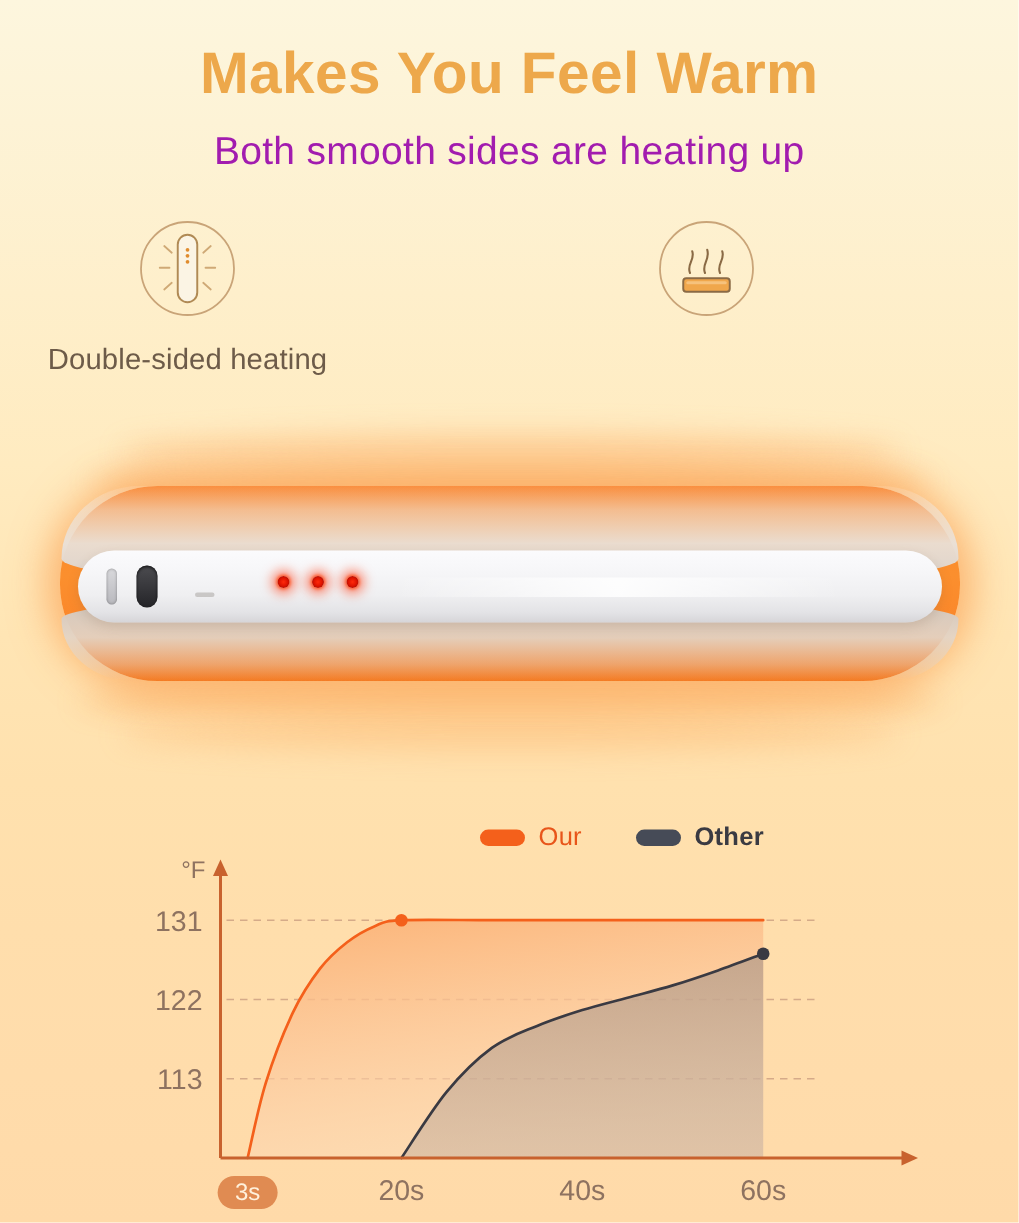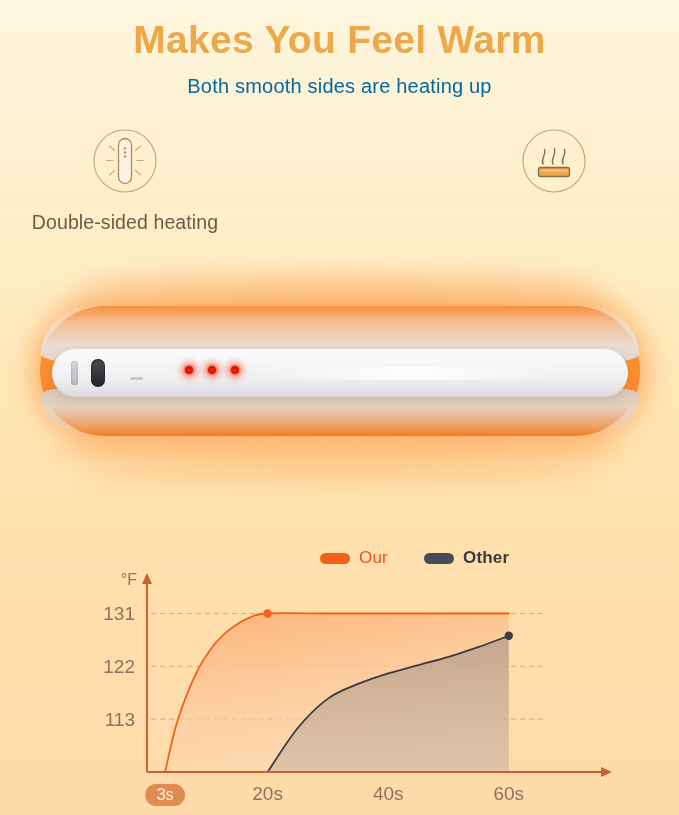--- a/index.html
+++ b/index.html
@@ -20,43 +20,43 @@
       #FFE5B4 52%,
       #FFE1AE 64%,
       #FFDEAC 76%,
       #FFDCAB 88%,
       #FFDAA9 100%);
     position: relative;
   }
 
   
   .header {
-    padding-top: 18px;
+    padding-top: 28px;
     text-align: center;
   }
   .title {
     font-size: 39px;
     font-weight: bold;
     color: #EDA84B;
     letter-spacing: 0.3px;
     line-height: 1.15;
   }
   .subtitle {
     margin-top: 12px;
-    font-size: 20px;
-    color: #0369a1;
+    font-size: 26px;
+    color: #a21caf;
     font-weight: 400;
     letter-spacing: 0.2px;
   }
 
   
   .features {
     margin-top: 27px;
     display: flex;
-    justify-content: space-between;
+    justify-content: flex-start;
     gap: 96px;
   }
   .feature {
     display: flex;
     flex-direction: column;
     align-items: center;
     width: 250px;
   }
   .feature-icon {
     width: 72px;

